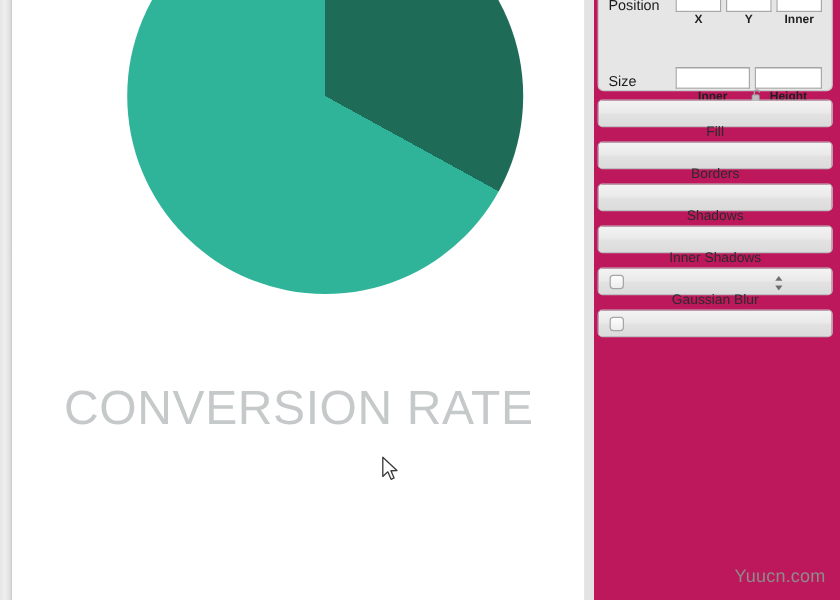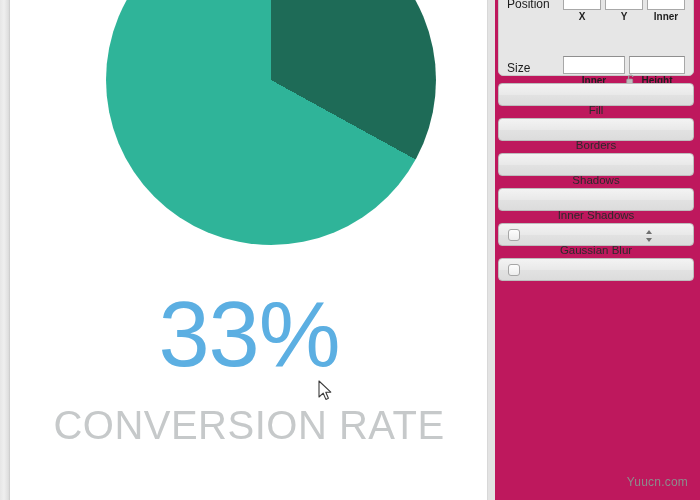--- a/index.html
+++ b/index.html
@@ -224,42 +224,41 @@
     width: 8px;
     height: 14px;
     top: 5px;
   }
 
   
   .watermark {
     position: absolute;
     right: 12px;
     bottom: 11px;
-    font-size: 12px;
+    font-size: 15px;
     color: #8c8c8c;
     font-family: "Liberation Sans", sans-serif;
     letter-spacing: 0.2px;
   }
 </style>
 </head>
 <body>
 
 <div id="app">
 
   <div class="left-gutter"></div>
   <div class="gutter-line"></div>
 
   <div class="canvas">
 
     <div class="pie-wrap">
       <div class="pie" id="pie-shape" style="background: conic-gradient(rgb(30, 107, 87) 0deg, rgb(30, 107, 87) 118.8deg, rgb(47, 180, 153) 118.8deg, rgb(47, 180, 153) 360deg);"></div>
     </div>
 
     <div class="stat-block">
-      <span class="stat-value">33%</span>
       <span class="stat-label">CONVERSION RATE</span>
     </div>
 
     <svg class="cursor" viewBox="0 0 16 22">
       <path d="M2 1 L2 17 L6.2 13.2 L8.9 19.4 L11.4 18.3 L8.8 12.3 L13.8 12.1 Z" fill="#ffffff" stroke="#3a3a3a" stroke-width="1.1" stroke-linejoin="round"></path>
     </svg>
 
   </div>
 
   <div class="canvas-right-edge"></div>

